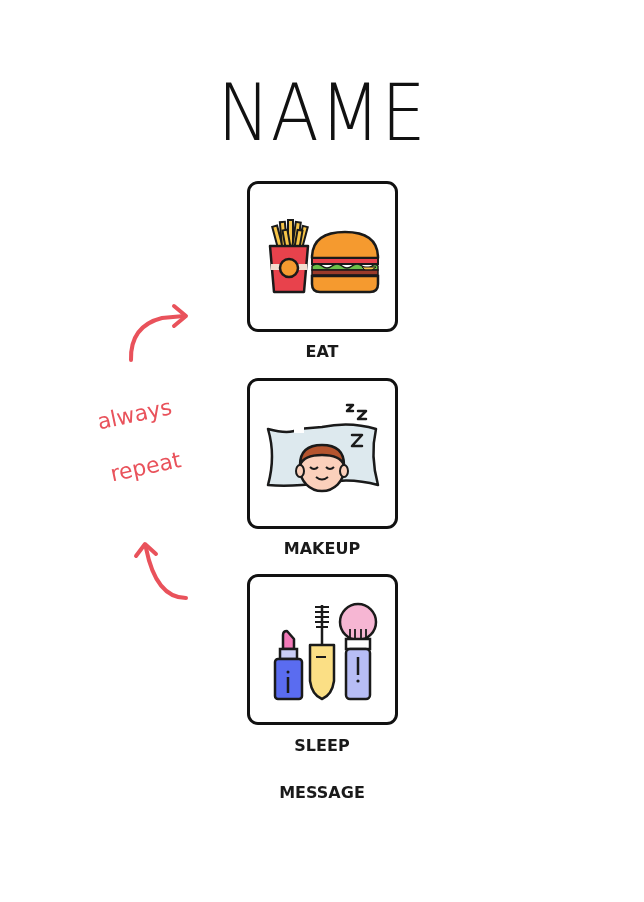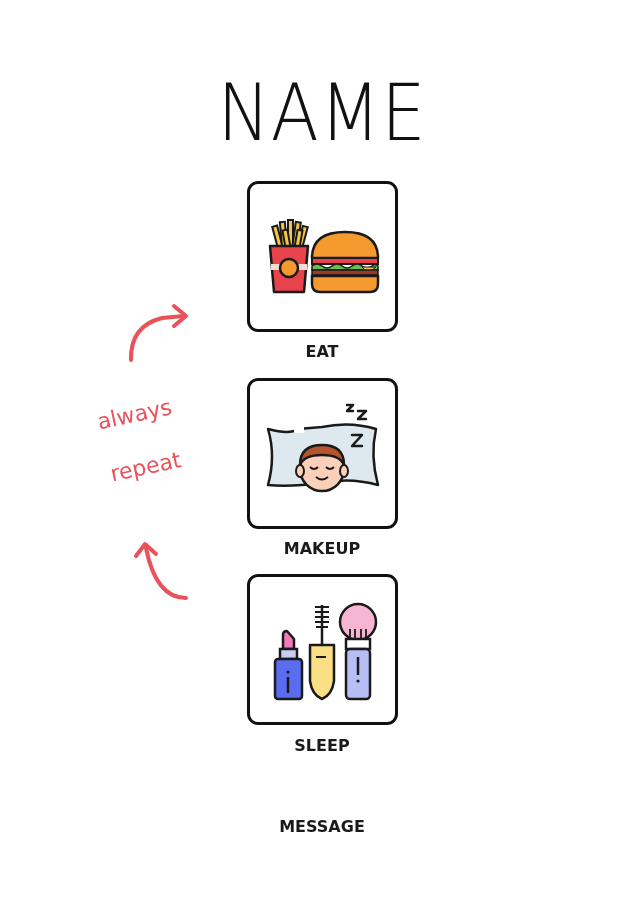--- a/index.html
+++ b/index.html
@@ -94,21 +94,21 @@
         <line x1="116" y1="52" x2="116" y2="62"></line>
       </g>
     <rect x="96" y="62" width="24" height="10" fill="#ffffff" stroke="#1a1a1a" stroke-width="2.5"></rect>
     <rect x="96" y="72" width="24" height="50" rx="4" fill="#b7bdf5" stroke="#1a1a1a" stroke-width="2.5"></rect>
     <line x1="108" y1="80" x2="108" y2="98" stroke="#1a1a1a" stroke-width="2.5"></line>
     <circle cx="108" cy="104" r="1.6" fill="#1a1a1a"></circle>
   </svg>
 </div>
 <div class="label" style="top:736px;">SLEEP</div>
 
-<div class="label" style="top:817px;">MESSAGE</div>
+<div class="label" style="top:783px;">MESSAGE</div>
 
 <svg class="arrow" style="left:120px; top:298px;" width="75" height="70" viewBox="0 0 75 70">
   <path d="M11 62 Q10 28 42 20 L64 18" fill="none" stroke="#e9525b" stroke-width="4" stroke-linecap="round"></path>
   <path d="M54 8 L66 18 L54 28" fill="none" stroke="#e9525b" stroke-width="4" stroke-linecap="round" stroke-linejoin="round"></path>
 </svg>
 
 <div class="note" style="left:95px; top:410px; transform:rotate(-12deg); transform-origin:left top;">always</div>
 <div class="note" style="left:108px; top:462px; transform:rotate(-12deg); transform-origin:left top;">repeat</div>
 
 <svg class="arrow" style="left:130px; top:536px;" width="65" height="70" viewBox="0 0 65 70">

